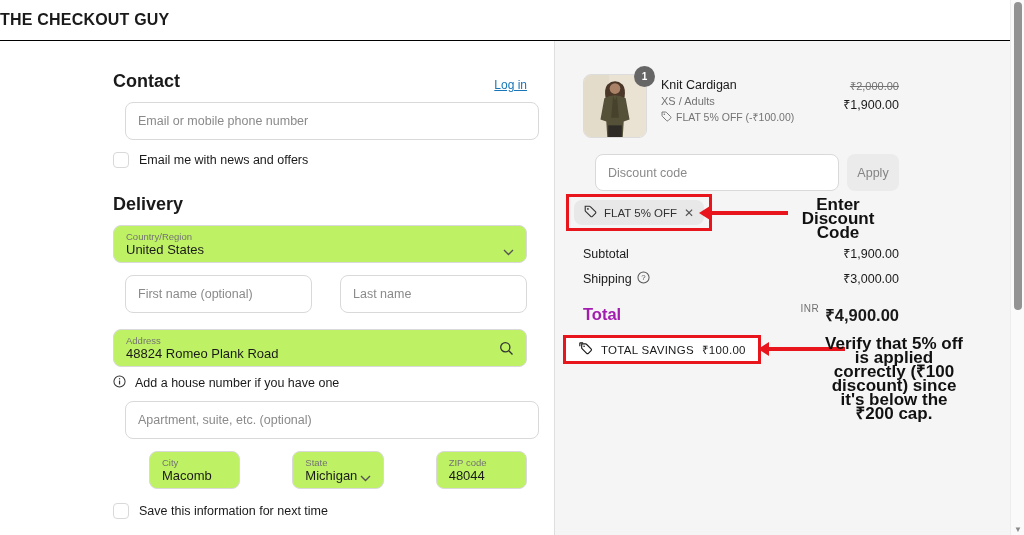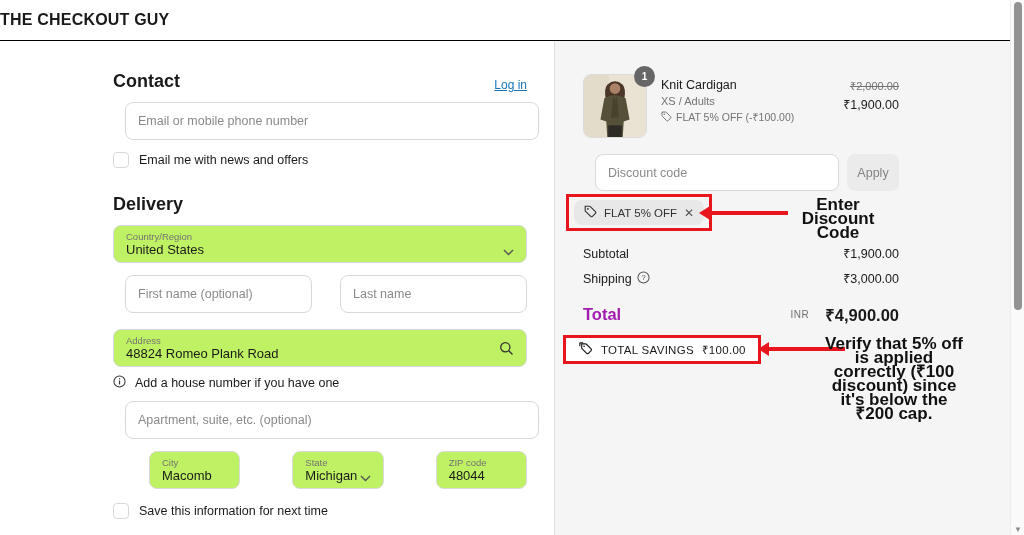--- a/index.html
+++ b/index.html
@@ -77,21 +77,21 @@
     padding:3px 5px; margin-left:-17px; }
   .chip { display:inline-flex; align-items:center; gap:7px; background:#e8e8e8;
     border-radius:8px; padding:5px 10px; font-size:11.5px; color:#333; height:25px; }
   .chip-x { font-size:12px; color:#555; cursor:pointer; line-height:1; }
 
   .tot-row { display:flex; justify-content:space-between; align-items:center;
     font-size:12.5px; color:#1a1a1a; }
   .tot-label-wrap { display:flex; align-items:center; gap:5px; }
   .total-row { margin-top:16px; }
   .total-label { font-size:16.5px; font-weight:700; color:#a21caf; }
-  .total-val-wrap { display:flex; align-items:center; gap:16px; }
+  .total-val-wrap { display:flex; align-items:flex-start; gap:6px; }
   .currency { font-size:10px; color:#707070; letter-spacing:.5px; }
   .total-val { font-size:16.5px; font-weight:700; color:#1a1a1a; }
 
   .savings-row { position:relative; margin-top:9px; height:30px; }
   .savings-box { display:inline-flex; align-items:center; gap:8px; background:#fff;
     border:3px solid #e8151d; padding:3px 12px; margin-left:-20px; height:29px;
     font-size:11.5px; color:#1a1a1a; letter-spacing:.3px; }
 
   
   .arrow { position:absolute; height:14px; }

